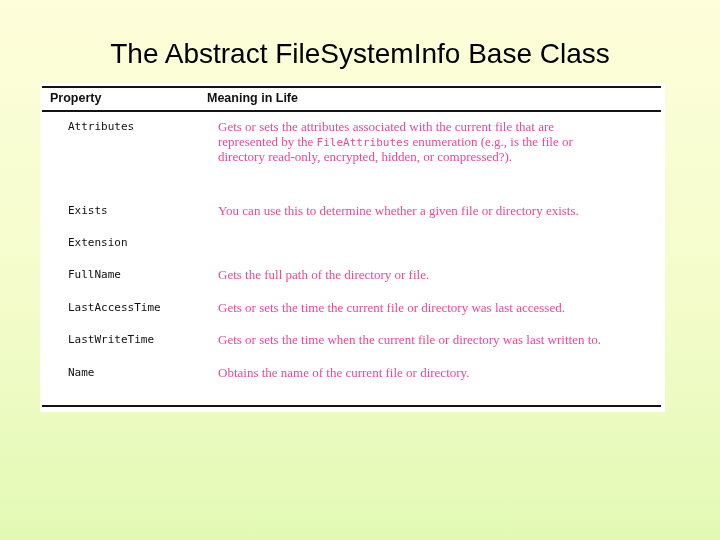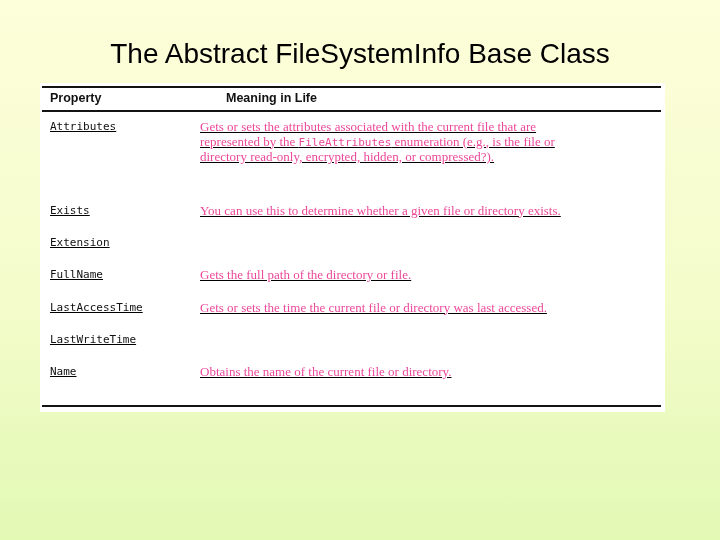--- a/index.html
+++ b/index.html
@@ -50,28 +50,27 @@
     top: 8px;
     left: 10px;
     right: 6px;
     display: flex;
     font-family: "Liberation Sans", sans-serif;
     font-size: 12.5px;
     font-weight: bold;
     color: #111111;
     white-space: nowrap;
   }
-  .h-prop { width: 176px; flex: none; }
+  .h-prop { width: 157px; flex: none; }
   .h-meaning { flex: 1; }
   .rows {
     position: absolute;
     top: 37px;
-    left: 10px;
+    left: 28px;
     right: 4px;
-    text-decoration: underline;
   }
   .trow {
     display: flex;
     margin-bottom: 18px;
   }
   .trow:first-child {
     margin-bottom: 21px;
   }
   .cell-prop {
     width: 150px;
@@ -130,20 +129,21 @@
         <div class="trow">
           <div class="cell-prop">FullName</div>
           <div class="cell-meaning"><span>Gets the full path of the directory or file.</span></div>
         </div>
         <div class="trow">
           <div class="cell-prop">LastAccessTime</div>
           <div class="cell-meaning"><span>Gets or sets the time the current file or directory was last accessed.</span></div>
         </div>
         <div class="trow">
           <div class="cell-prop">LastWriteTime</div>
+          <div class="cell-meaning"><span>Gets or sets the time when the current file or directory was last written to.</span></div>
         </div>
         <div class="trow">
           <div class="cell-prop">Name</div>
           <div class="cell-meaning"><span>Obtains the name of the current file or directory.</span></div>
         </div>
       </div>
 
     <div class="rule rule-bottom"></div>
   </div>
 </div>

